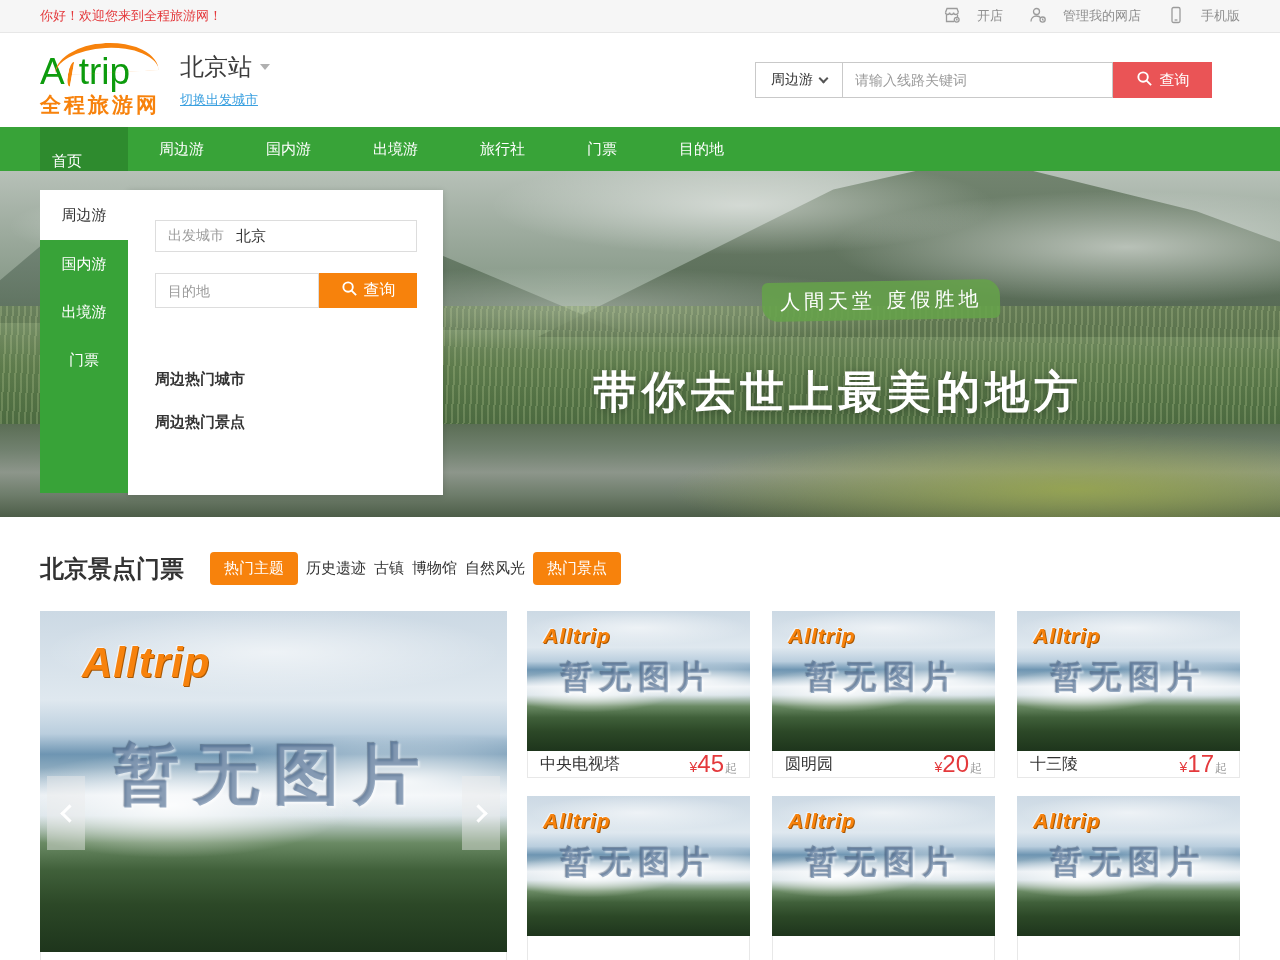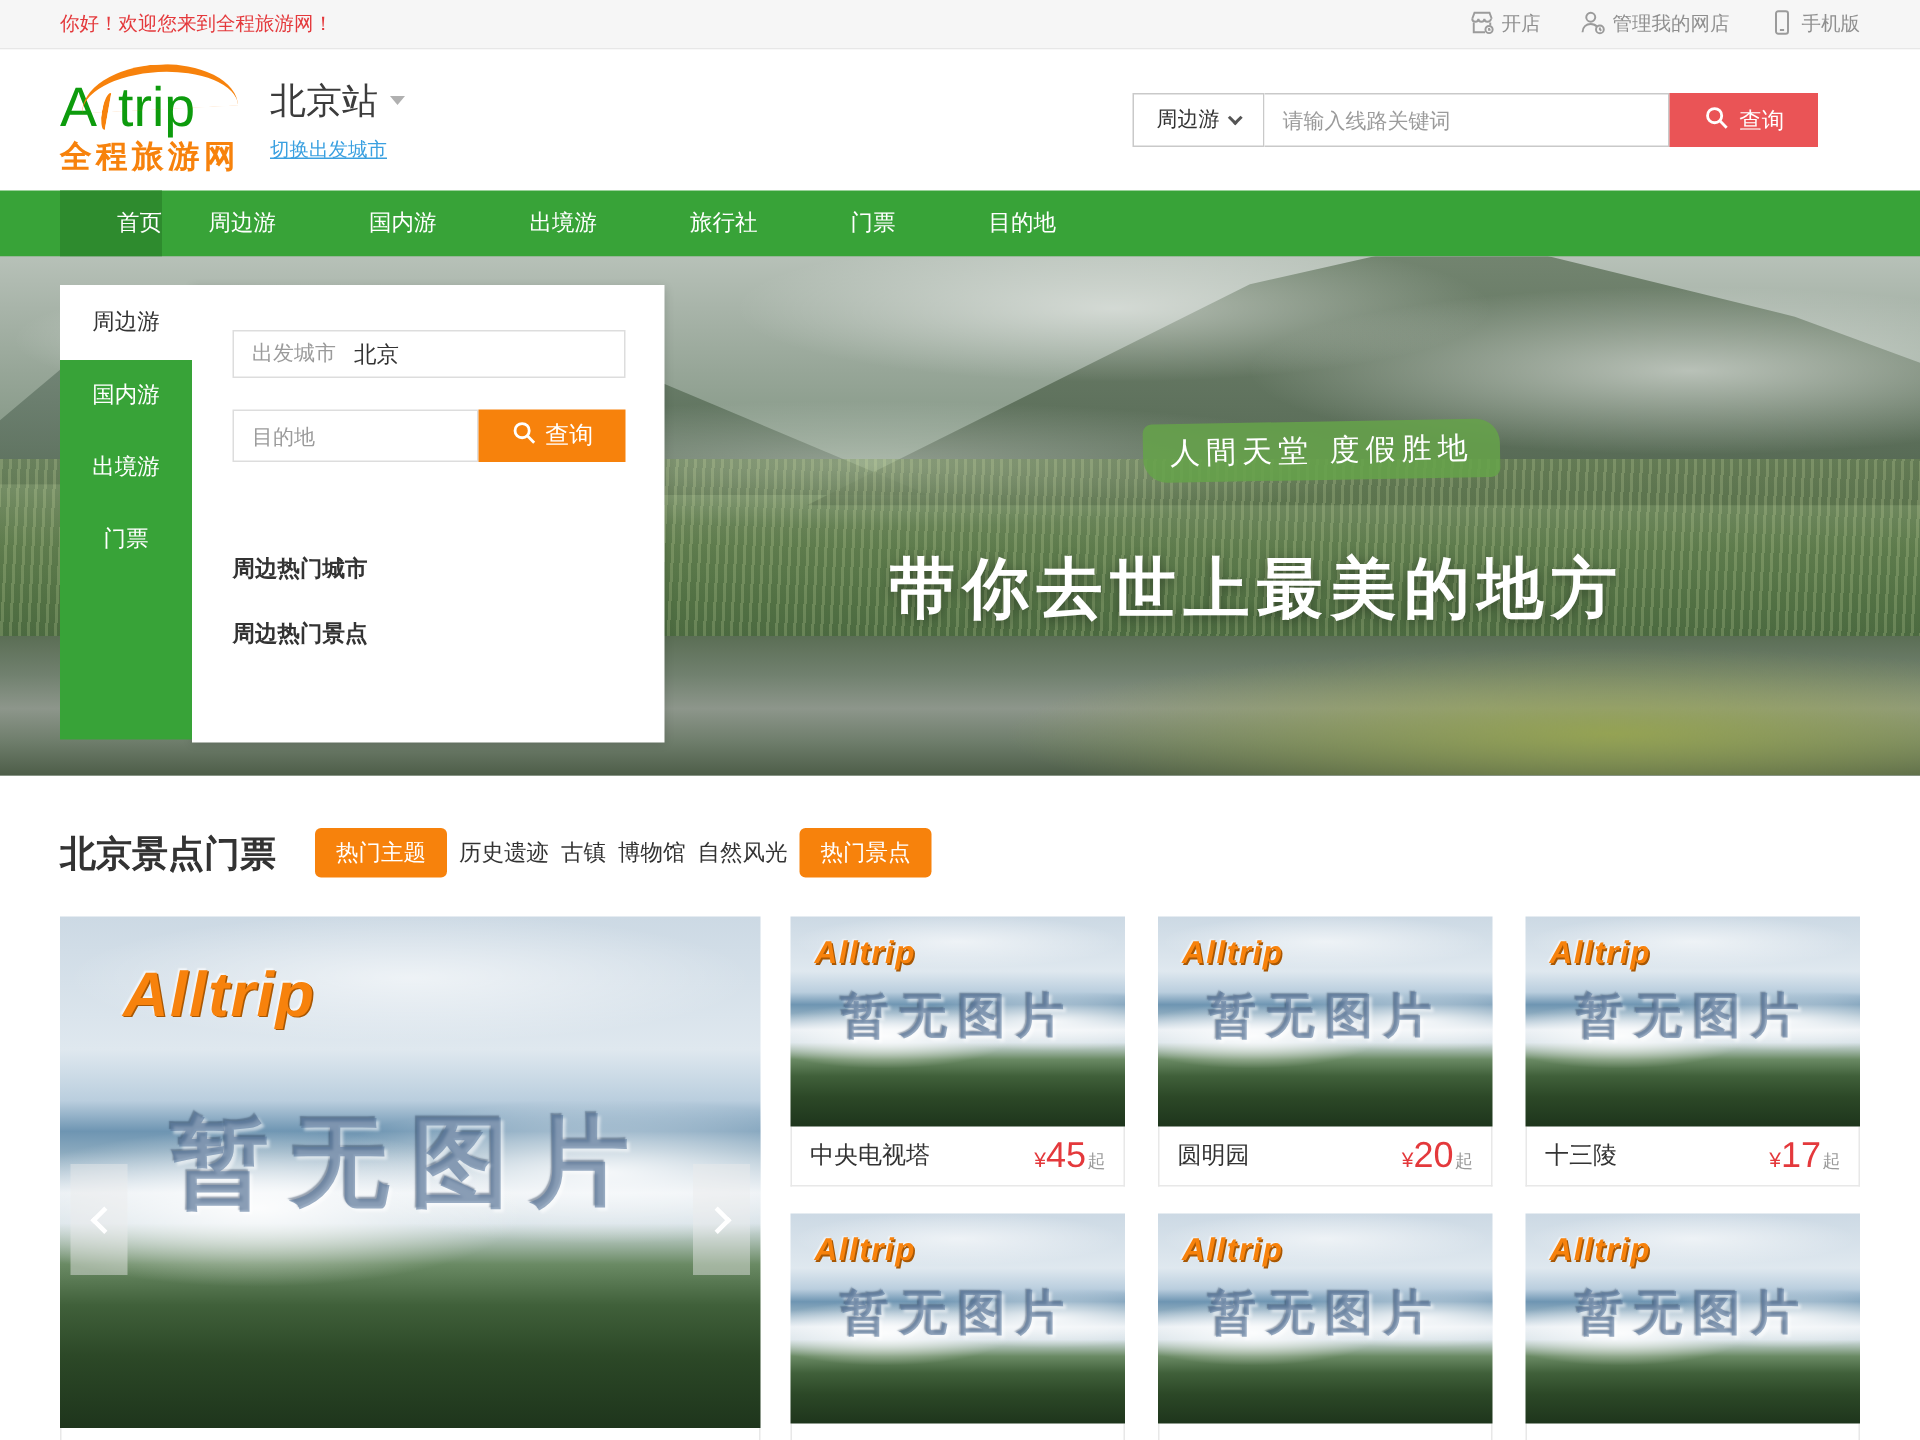--- a/index.html
+++ b/index.html
@@ -8,21 +8,21 @@
     width:1280px; height:960px; overflow:hidden;
     background:#fff; font-family:"Liberation Sans", sans-serif; color:#333;
   }
   .wrap { width:1200px; margin:0 auto; position:relative; }
 
   
   .topbar { height:33px; background:#f6f6f6; border-bottom:1px solid #e7e7e7; }
   .topbar-inner { height:32px; display:flex; align-items:center; }
   .welcome { color:#e4393c; font-size:13px; }
   .top-links { margin-left:auto; display:flex; align-items:center; gap:26px; }
-  .top-link { display:flex; align-items:center; gap:4px; color:#8f8f8f; font-size:13px; text-decoration:none; cursor:pointer; }
+  .top-link { display:flex; align-items:center; gap:16px; color:#8f8f8f; font-size:13px; text-decoration:none; cursor:pointer; }
   .top-link svg { stroke:#9b9b9b; fill:none; stroke-width:1.3; }
 
   
   .header { height:94px; background:#fff; }
   .header-inner { height:94px; display:flex; align-items:center; }
   .logo { cursor:pointer; line-height:1; }
   .logo-en { position:relative; font-size:37px; font-weight:normal; color:#0d9b0d; letter-spacing:0; padding-top:8px; }
   .logo-swoosh { position:absolute; top:-2px; left:14px; width:104px; height:30px;
                  border-top:5px solid #f7820c; border-radius:50%/100% 100% 0 0; transform:rotate(-3deg); }
   .logo-curl { display:inline-block; width:9px; height:25px; border-left:4px solid #f7820c;
@@ -39,21 +39,21 @@
   .search-input { width:270px; border:1px solid #c9c9c9; border-left:none; padding:0 12px; font-size:14px; outline:none; color:#333; font-family:"Liberation Sans", sans-serif; }
   .search-input::placeholder { color:#9b9b9b; }
   .search-btn { width:99px; background:#ea5456; border:none; color:#fff; font-size:15px; display:flex;
                 align-items:center; justify-content:center; gap:7px; cursor:pointer; font-family:"Liberation Sans", sans-serif; }
   .search-btn svg, .panel-btn svg { stroke:#fff; fill:none; stroke-width:2; }
 
   
   .nav { height:44px; background:#38a338; }
   .nav-inner { display:flex; height:44px; }
   .nav-item { color:#fff; font-size:15px; line-height:44px; padding:0 31px; cursor:pointer; text-decoration:none; }
-  .nav-item.first { padding:0; width:68px; text-align:right; }
+  .nav-item.first { padding:12px; width:88px; text-align:left; }
   .nav-item.active { background:#2e8b2e; }
 
   
   .hero { height:346px; position:relative; overflow:hidden; background:#7f937e; }
   .hero-layer { position:absolute; inset:0; }
   .sky { background:linear-gradient(180deg,#b7c1b8 0%,#a8b4a9 10%,#97a698 22%,#8a9c8b 32%,#7f937e 40%,#6f8668 48%,#5d7a52 56%,#527149 66%,#4a6844 76%,#405a3c 86%,#364b33 94%,#2e4030 100%); }
   .peak { position:absolute; }
   .peak1 { left:-4%; top:10%; width:42%; height:34%; background:linear-gradient(180deg,#74877a,#576b58); clip-path:polygon(0 100%,26% 0,62% 100%); opacity:.85; }
   .peak2 { left:16%; top:18%; width:36%; height:28%; background:linear-gradient(180deg,#60755f,#4c604b); clip-path:polygon(0 100%,40% 0,90% 100%); opacity:.8; }
   .peak3 { right:-8%; top:-4%; width:66%; height:52%; background:linear-gradient(180deg,#63775f,#4a5d48); clip-path:polygon(0 100%,35% 18%,52% 0,78% 30%,100% 68%,100% 100%); opacity:.8; }
@@ -122,21 +122,21 @@
   .ph.small .ph-mark { font-size:32px; letter-spacing:7px; }
 
   .arrow { position:absolute; top:165px; width:38px; height:74px; background:rgba(235,235,235,.45);
            display:flex; align-items:center; justify-content:center; cursor:pointer; z-index:2; }
   .arrow.prev { left:7px; }
   .arrow.next { right:7px; }
   .chev { width:13px; height:13px; border-top:3px solid #fff; border-right:3px solid #fff; display:block; }
   .chev.left { transform:rotate(-135deg); margin-left:6px; }
   .chev.right { transform:rotate(45deg); margin-right:6px; }
 
-  .card-label { background:#fff; border:1px solid #e8e8e8; border-top:none; height:40px;
+  .card-label { background:#fff; border:1px solid #e8e8e8; border-top:none; height:27px;
                 display:flex; align-items:center; justify-content:space-between; padding:0 12px; }
   .big-label { height:40px; background:#fff; border:1px solid #e8e8e8; border-top:none; }
   .c-name { font-size:16px; color:#333; }
   .c-price { display:flex; align-items:baseline; }
   .c-cur { color:#e4393c; font-size:14px; }
   .c-num { color:#e4393c; font-size:24px; }
   .c-suf { color:#999; font-size:12px; margin-left:1px; }
 </style>
 </head>
 <body>

